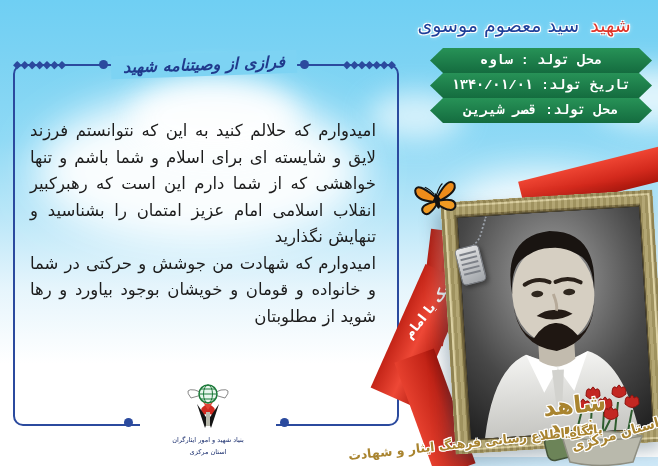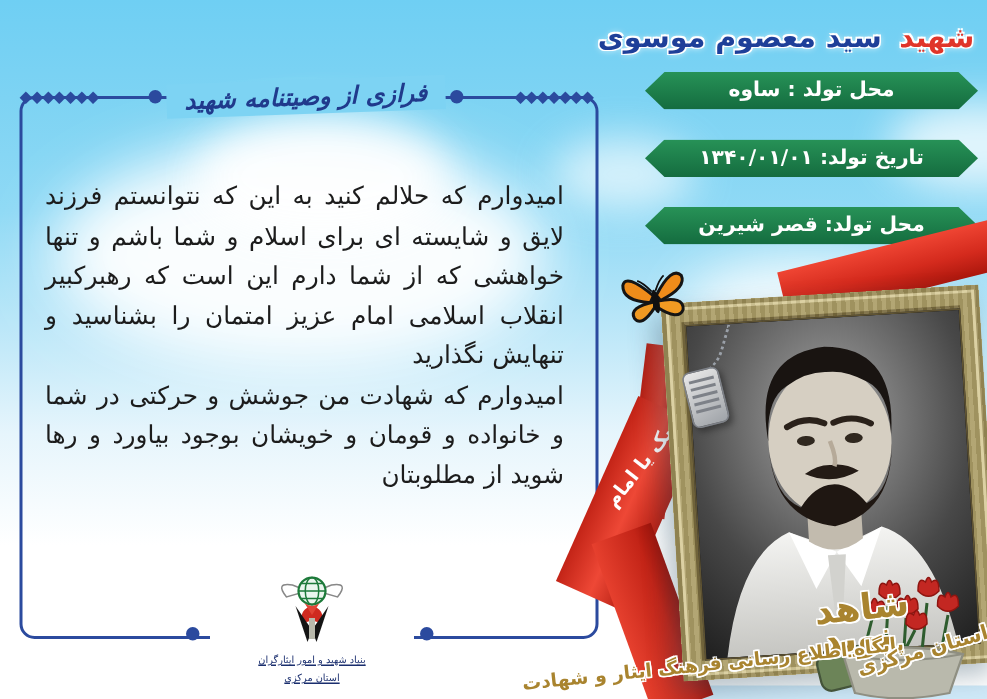--- a/index.html
+++ b/index.html
@@ -28,29 +28,29 @@
     font-weight:bold;font-style:italic;white-space:nowrap;transform:rotate(-2deg);direction:rtl;}
   .will-text{position:absolute;left:30px;top:118px;width:346px;z-index:1;
     direction:rtl;text-align:justify;color:#1c1c1c;font-size:16.5px;line-height:26.5px;}
   .will-text p{margin:0;}
   .panel-dot{position:absolute;width:9px;height:9px;border-radius:50%;background:#2b4a9e;z-index:2;}
   .pd-left{left:124px;top:418px;}
   .pd-right{left:280px;top:418px;}
 
   
   .title{position:absolute;left:398px;top:14px;width:252px;text-align:center;z-index:1;
-    direction:rtl;font-size:19px;font-weight:bold;
+    direction:rtl;font-size:19px;font-weight:normal;
     text-shadow:-1px -1px 0 #fff,1px -1px 0 #fff,-1px 1px 0 #fff,1px 1px 0 #fff,0 0 5px #fff;}
   .title .red{color:#e0352a;}
   .title .navy{color:#1e3f99;margin-right:5px;}
   .rows{position:absolute;left:430px;top:48px;width:222px;z-index:1;}
-  .irow{height:25px;margin-bottom:20px;direction:rtl;text-align:center;
+  .irow{height:25px;margin-bottom:0;direction:rtl;text-align:center;
     color:#fff;font-size:13.5px;font-weight:bold;line-height:25px;
     background:linear-gradient(180deg,#279257 0%,#146c3f 100%);
-    clip-path:polygon(0 50%,13px 0,calc(100% - 13px) 0,100% 50%,calc(100% - 13px) 100%,13px 100%);}
+    clip-path:polygon(0 50%,13px 0,calc(100% - 13px) 0,100% 50%,calc(100% - 13px) 100%,13px 100%);font-family:Liberation Mono, monospace;}
 
   
   .ribbon{position:absolute;background:linear-gradient(180deg,#ef4533 0%,#d42a1d 55%,#ac170d 100%);z-index:2;}
   .rb-a{left:520px;top:163px;width:150px;height:34px;transform:rotate(-14deg);}
   .rb-b{left:424px;top:230px;width:26px;height:115px;transform:rotate(7deg);
     background:linear-gradient(90deg,#b51f13,#e6402e 55%,#c32417);}
   .rb-c1{left:396px;top:268px;width:48px;height:135px;transform:rotate(24deg);
     background:linear-gradient(90deg,#c32417,#ee4836 50%,#b51f13);}
   .rb-c2{left:414px;top:352px;width:42px;height:122px;transform:rotate(-20deg);
     background:linear-gradient(90deg,#e6402e,#c32417 70%,#9d130a);}
@@ -89,21 +89,21 @@
     transform:rotate(-16deg);direction:rtl;text-align:center;font-size:13.5px;white-space:nowrap;}
   .wm-site{position:absolute;left:544px;top:396px;z-index:6;transform:rotate(-6deg);
     direction:rtl;text-align:center;line-height:.82;font-size:24px;letter-spacing:-1px;}
   .wm-site span{display:block;}
   .wm-site .w2{margin-right:10px;}
 
   
   .foundation{position:absolute;left:140px;top:382px;width:136px;height:84px;z-index:4;
     background:#fff;display:flex;flex-direction:column;align-items:center;justify-content:flex-start;}
   .foundation svg{display:block;}
-  .f-caption{direction:rtl;text-align:center;color:#1a2e6e;font-size:6.5px;line-height:8px;margin-top:4px;text-decoration:underline;}
+  .f-caption{direction:rtl;text-align:center;color:#1a2e6e;font-size:6.5px;line-height:8px;margin-top:4px;}
 </style>
 </head>
 <body>
 
 <div class="canvas">
 
   <div class="cloud c1"></div>
   <div class="cloud c1b"></div>
   <div class="cloud c2"></div>
   <div class="cloud c3"></div>

